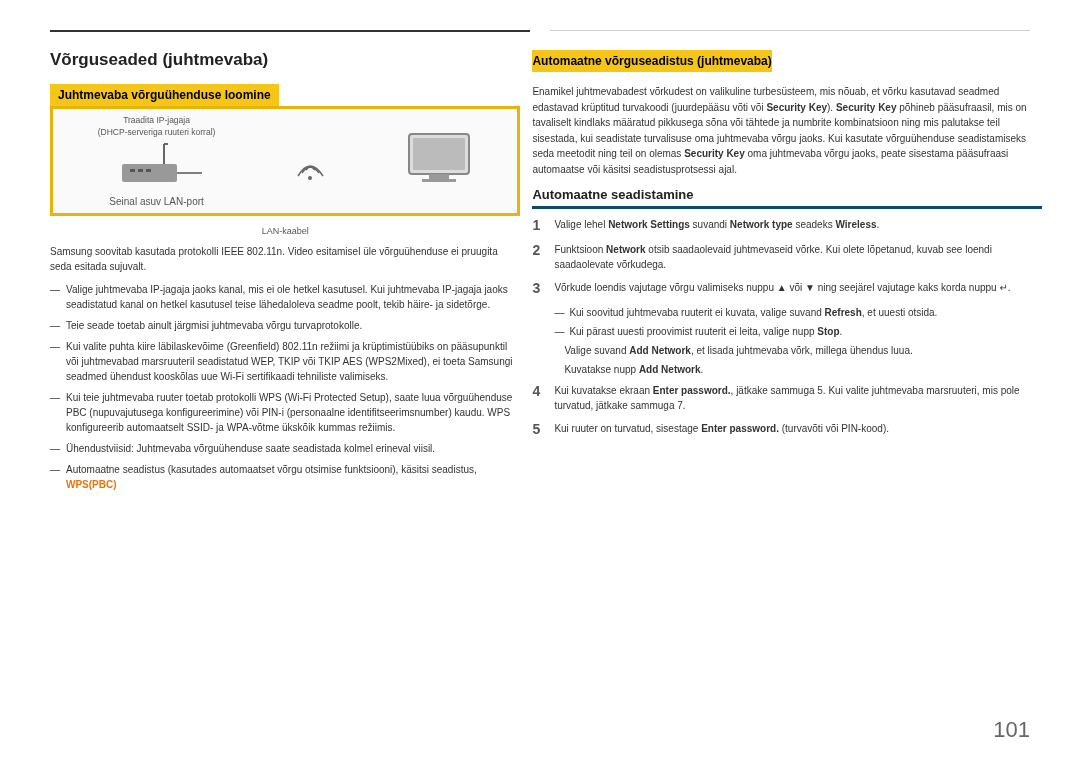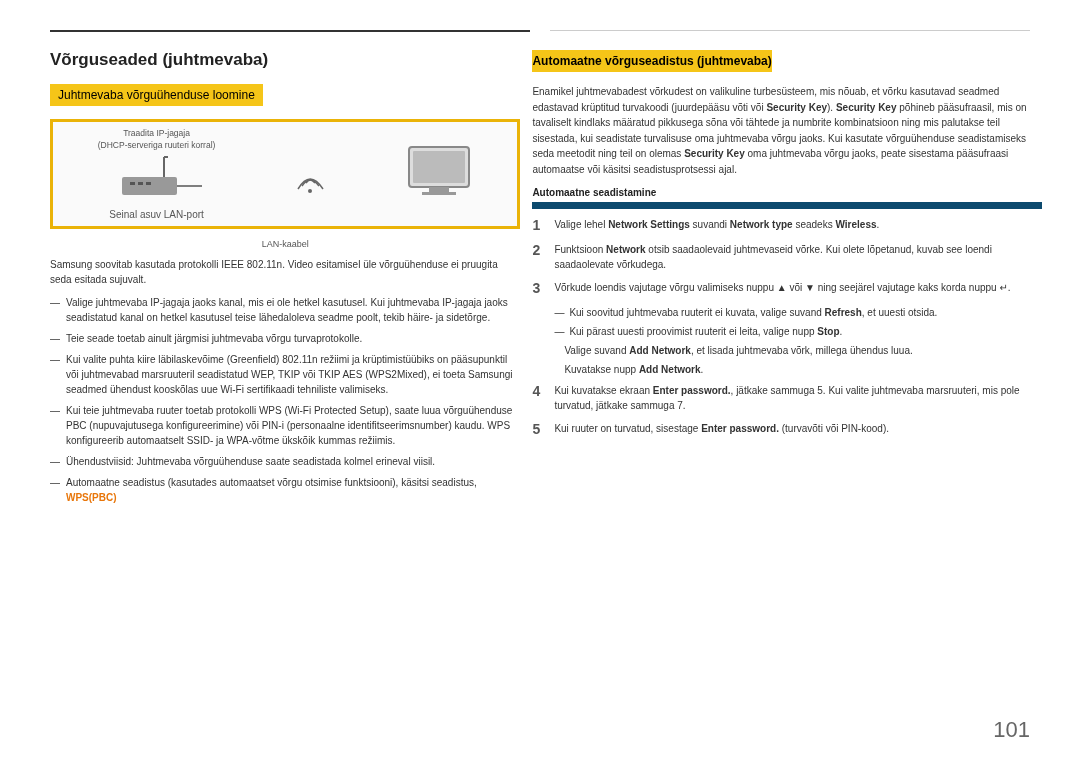--- a/index.html
+++ b/index.html
@@ -61,23 +61,23 @@
       font-size: 17px;
       font-weight: bold;
       color: #222;
       margin-bottom: 14px;
     }
 
     .subsection-title {
       background: #f5c518;
       color: #000;
       font-size: 12px;
-      font-weight: normal;
+      font-weight: bold;
       padding: 4px 8px;
-      margin-bottom: 13px;
+      margin-bottom: 0;
       display: inline-block;
     }
 
     .subsection-title-right {
       background: #f5c518;
       color: #000;
       font-size: 12px;
       font-weight: bold;
       padding: 4px 0;
       margin-bottom: 12px;
@@ -142,25 +142,25 @@
     }
 
     .right-section-body {
       font-size: 10px;
       color: #333;
       line-height: 1.55;
       margin-bottom: 10px;
     }
 
     .auto-setup-title {
-      font-size: 10px;
+      font-size: 13px;
       font-weight: bold;
       color: #222;
       margin-bottom: 8px;
-      border-bottom: 7px solid #0c4a6e;
+      border-bottom: 3px solid #0c4a6e;
       padding-bottom: 4px;
     }
 
     .numbered-item {
       display: flex;
       margin-bottom: 8px;
       font-size: 10px;
       line-height: 1.5;
       color: #333;
     }

